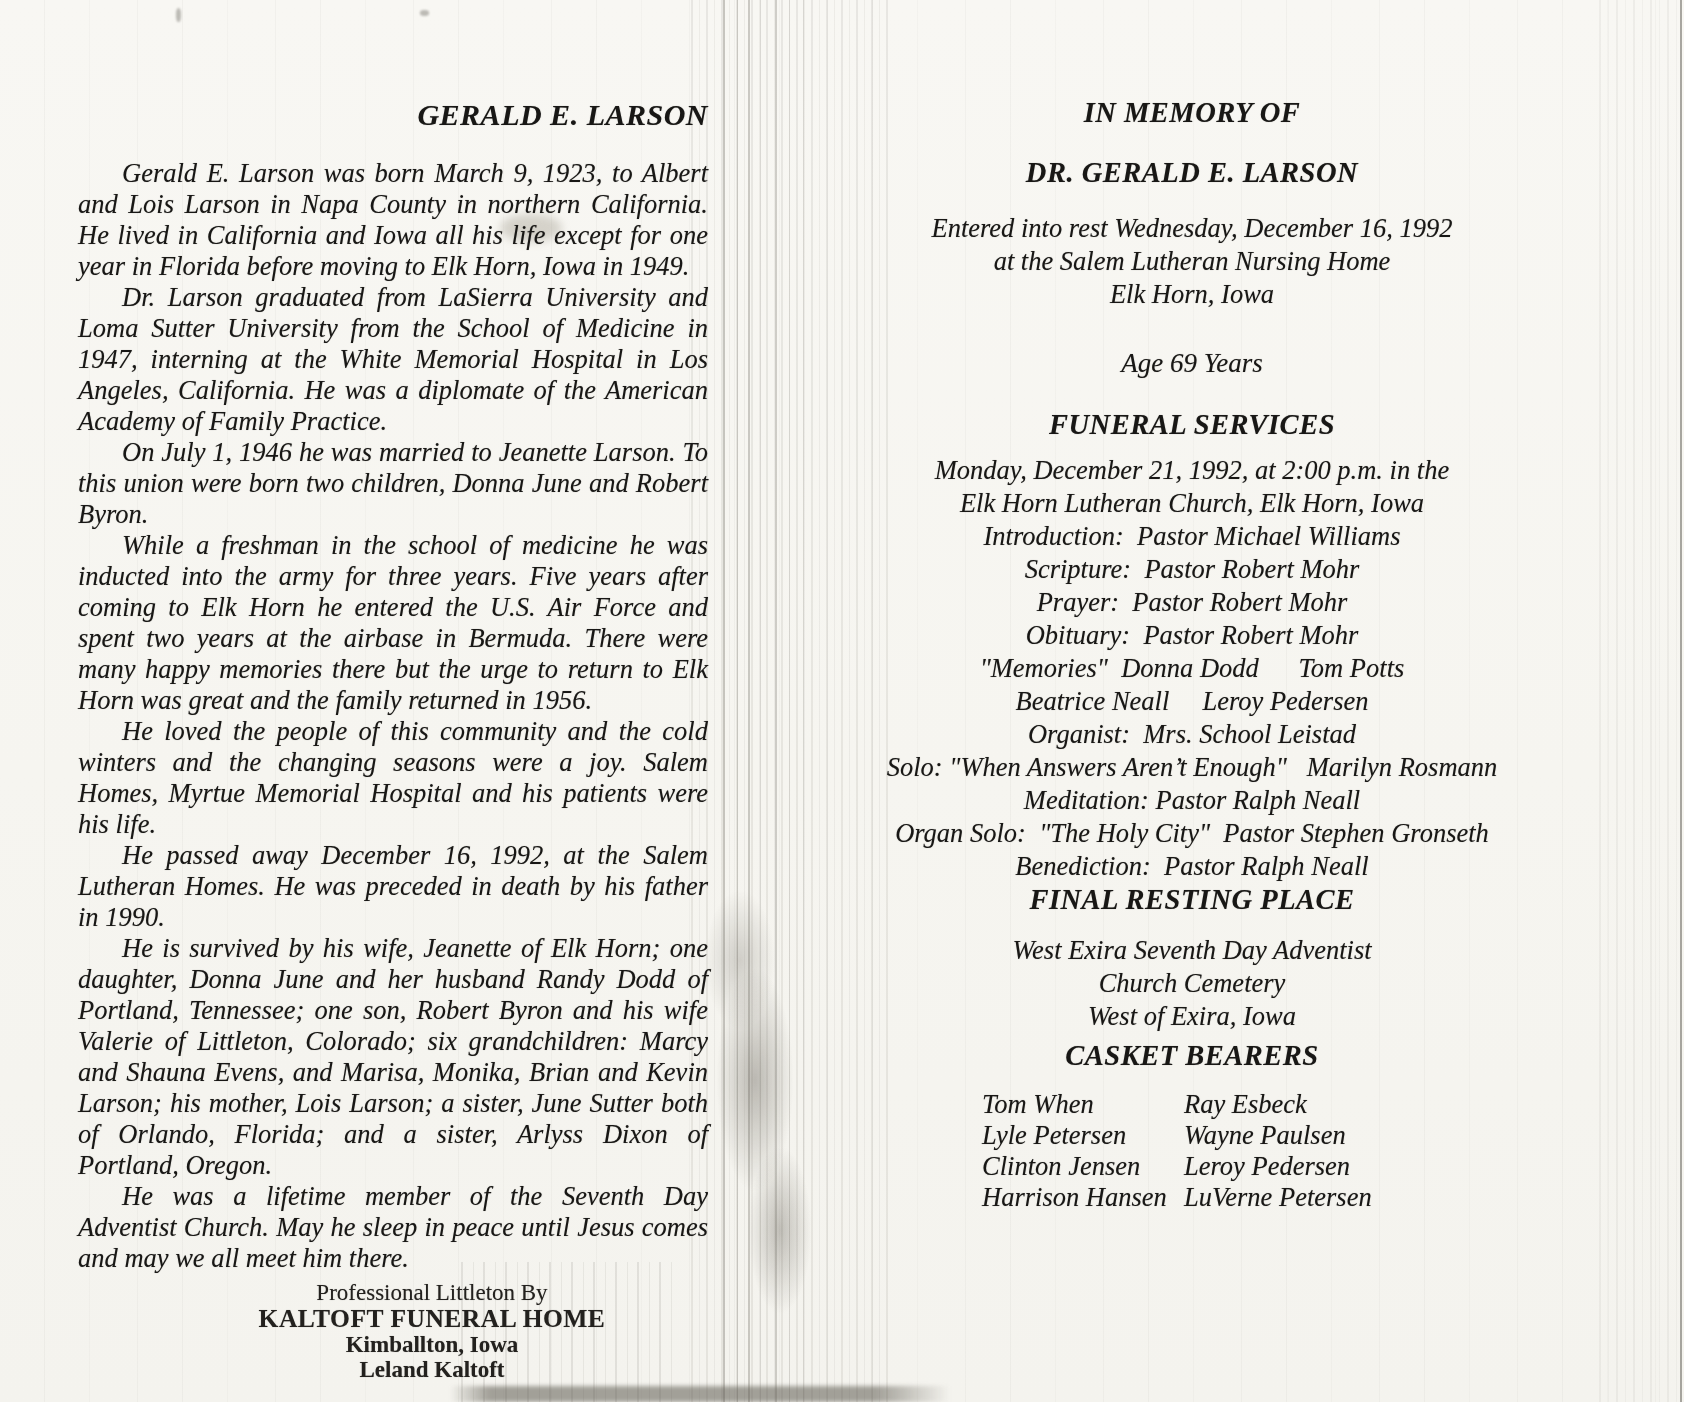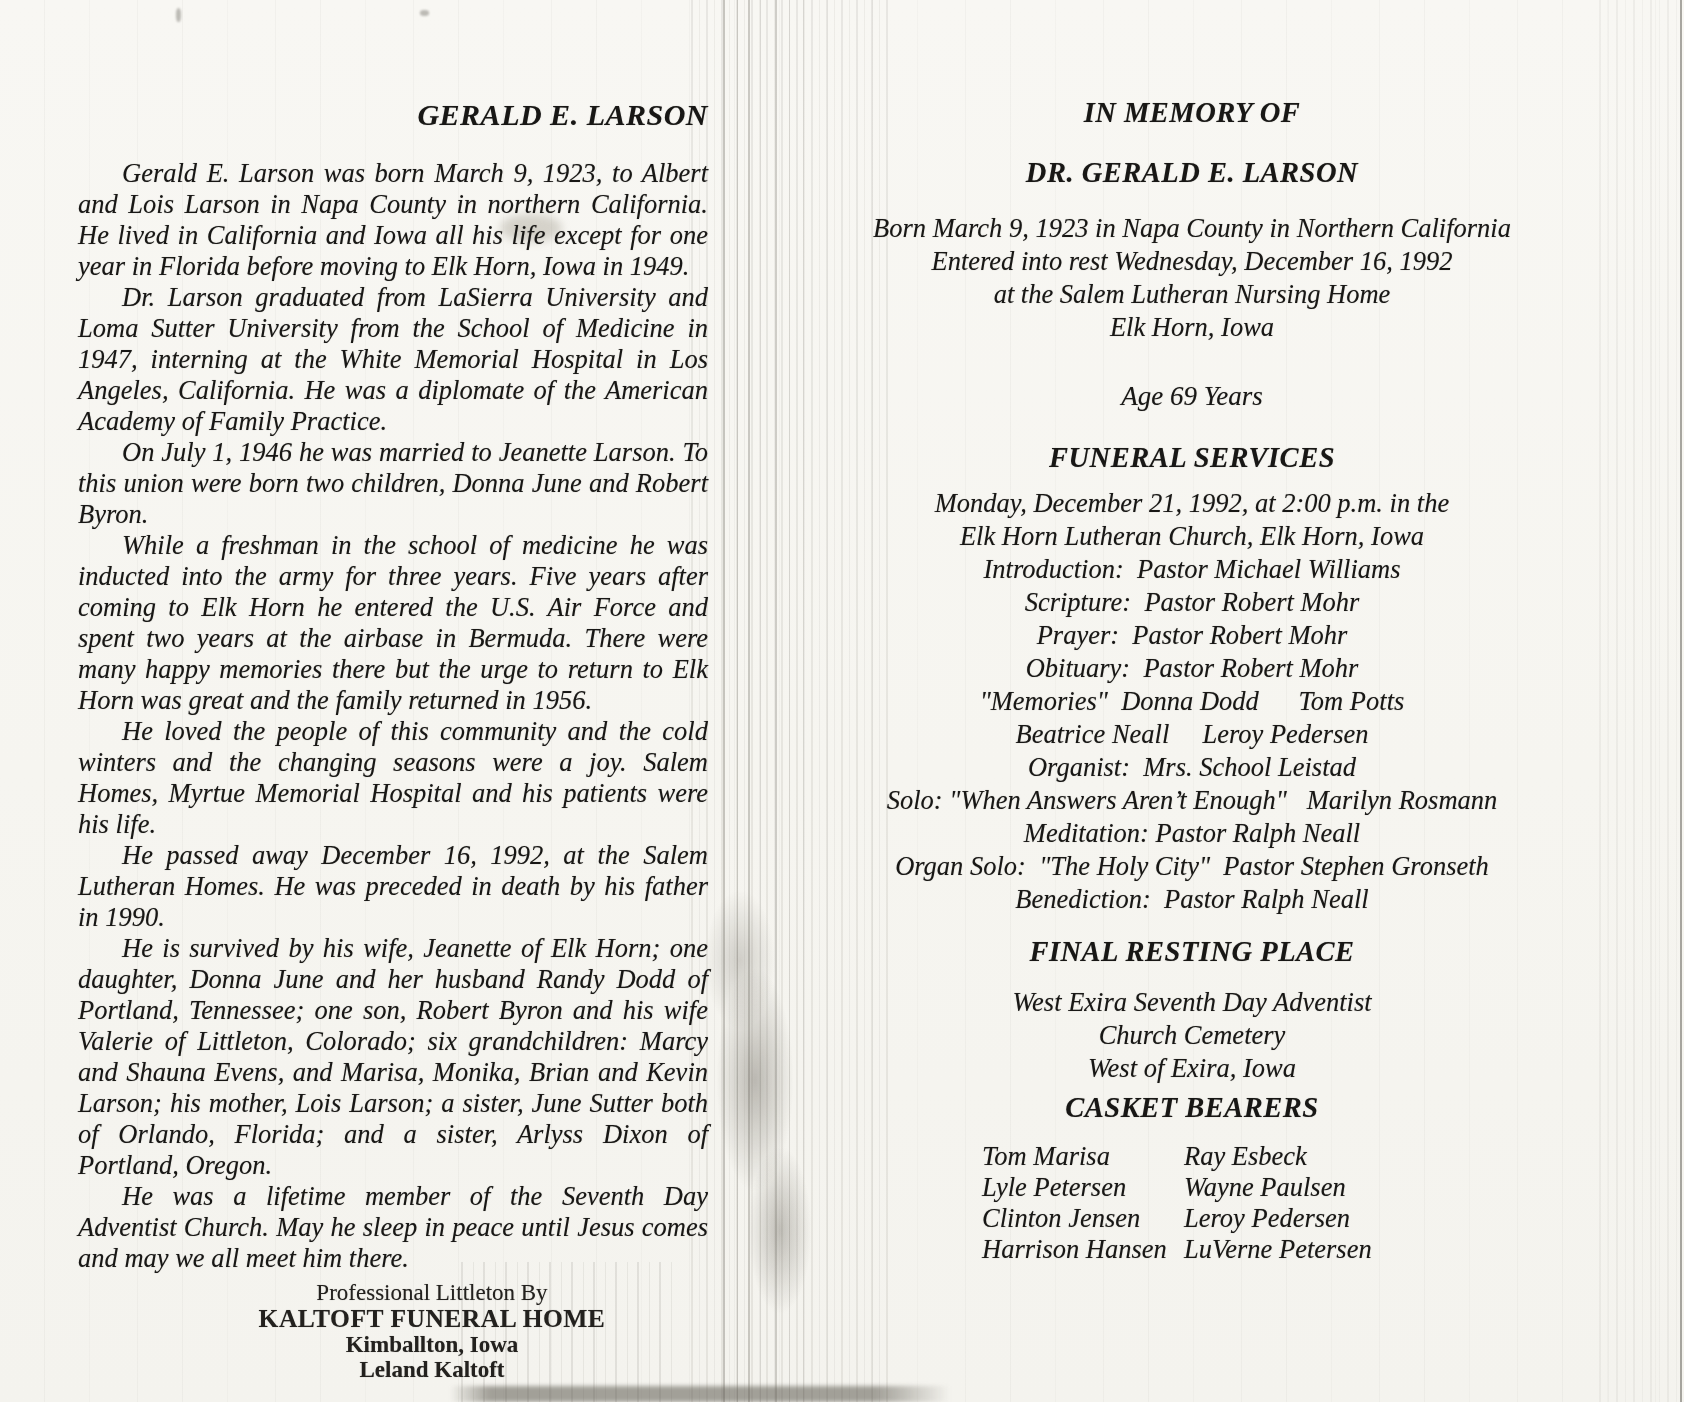--- a/index.html
+++ b/index.html
@@ -72,21 +72,21 @@
   .lf-4 { font-size:23px; line-height:25px; font-weight:bold; }
   
   .right-page { position:absolute; left:860px; top:96px; width:664px; text-align:center; font-style:italic; }
   .rp-h { font-weight:bold; font-size:28.5px; line-height:34px; letter-spacing:0.5px; white-space:pre; }
   .rp-line { font-size:26.5px; line-height:33px; white-space:pre; }
   .rp-name { margin-top:26px; }
   .memorial-lines { margin-top:22px; }
   .rp-age { margin-top:36px; font-size:27px; line-height:33px; white-space:pre; }
   .rp-funeral-h { margin-top:28px; }
   .services-lines { margin-top:12px; }
-  .rp-resting-h { margin-top:19px; }
+  .rp-resting-h { }
   .resting-lines { margin-top:17px; }
   .rp-bearers-h { margin-top:6px; }
   .bearers { margin-top:16px; padding-left:122px; text-align:left; }
   .bearers .row { display:flex; }
   .bearers .c1 { width:202px; font-size:26.5px; line-height:31px; white-space:pre; }
   .bearers .c2 { font-size:26.5px; line-height:31px; white-space:pre; }
 </style>
 </head>
 <body>
 
@@ -120,21 +120,20 @@
     <div class="lf-2">KALTOFT FUNERAL HOME</div>
     <div class="lf-3">Kimballton, Iowa</div>
     <div class="lf-4">Leland Kaltoft</div>
   </div>
 
   <div class="right-page">
     <div class="rp-h">IN MEMORY OF</div>
     <div class="rp-h rp-name">DR. GERALD E. LARSON</div>
 
     <div class="memorial-lines">
-      <div class="rp-line">Born March 9, 1923 in Napa County in Northern California</div>
       <div class="rp-line">Entered into rest Wednesday, December 16, 1992</div>
       <div class="rp-line">at the Salem Lutheran Nursing Home</div>
       <div class="rp-line">Elk Horn, Iowa</div>
     </div>
 
     <div class="rp-age">Age 69 Years</div>
 
     <div class="rp-h rp-funeral-h">FUNERAL SERVICES</div>
     <div class="services-lines">
       <div class="rp-line">Monday, December 21, 1992, at 2:00 p.m. in the</div>
@@ -155,21 +154,21 @@
     <div class="rp-h rp-resting-h">FINAL RESTING PLACE</div>
     <div class="resting-lines">
       <div class="rp-line">West Exira Seventh Day Adventist</div>
       <div class="rp-line">Church Cemetery</div>
       <div class="rp-line">West of Exira, Iowa</div>
     </div>
 
     <div class="rp-h rp-bearers-h">CASKET BEARERS</div>
     <div class="bearers">
       <div class="row">
-        <span class="c1">Tom Marisa</span>
+        <span class="c1">Tom When</span>
         <span class="c2">Ray Esbeck</span>
       </div>
       <div class="row">
         <span class="c1">Lyle Petersen</span>
         <span class="c2">Wayne Paulsen</span>
       </div>
       <div class="row">
         <span class="c1">Clinton Jensen</span>
         <span class="c2">Leroy Pedersen</span>
       </div>

